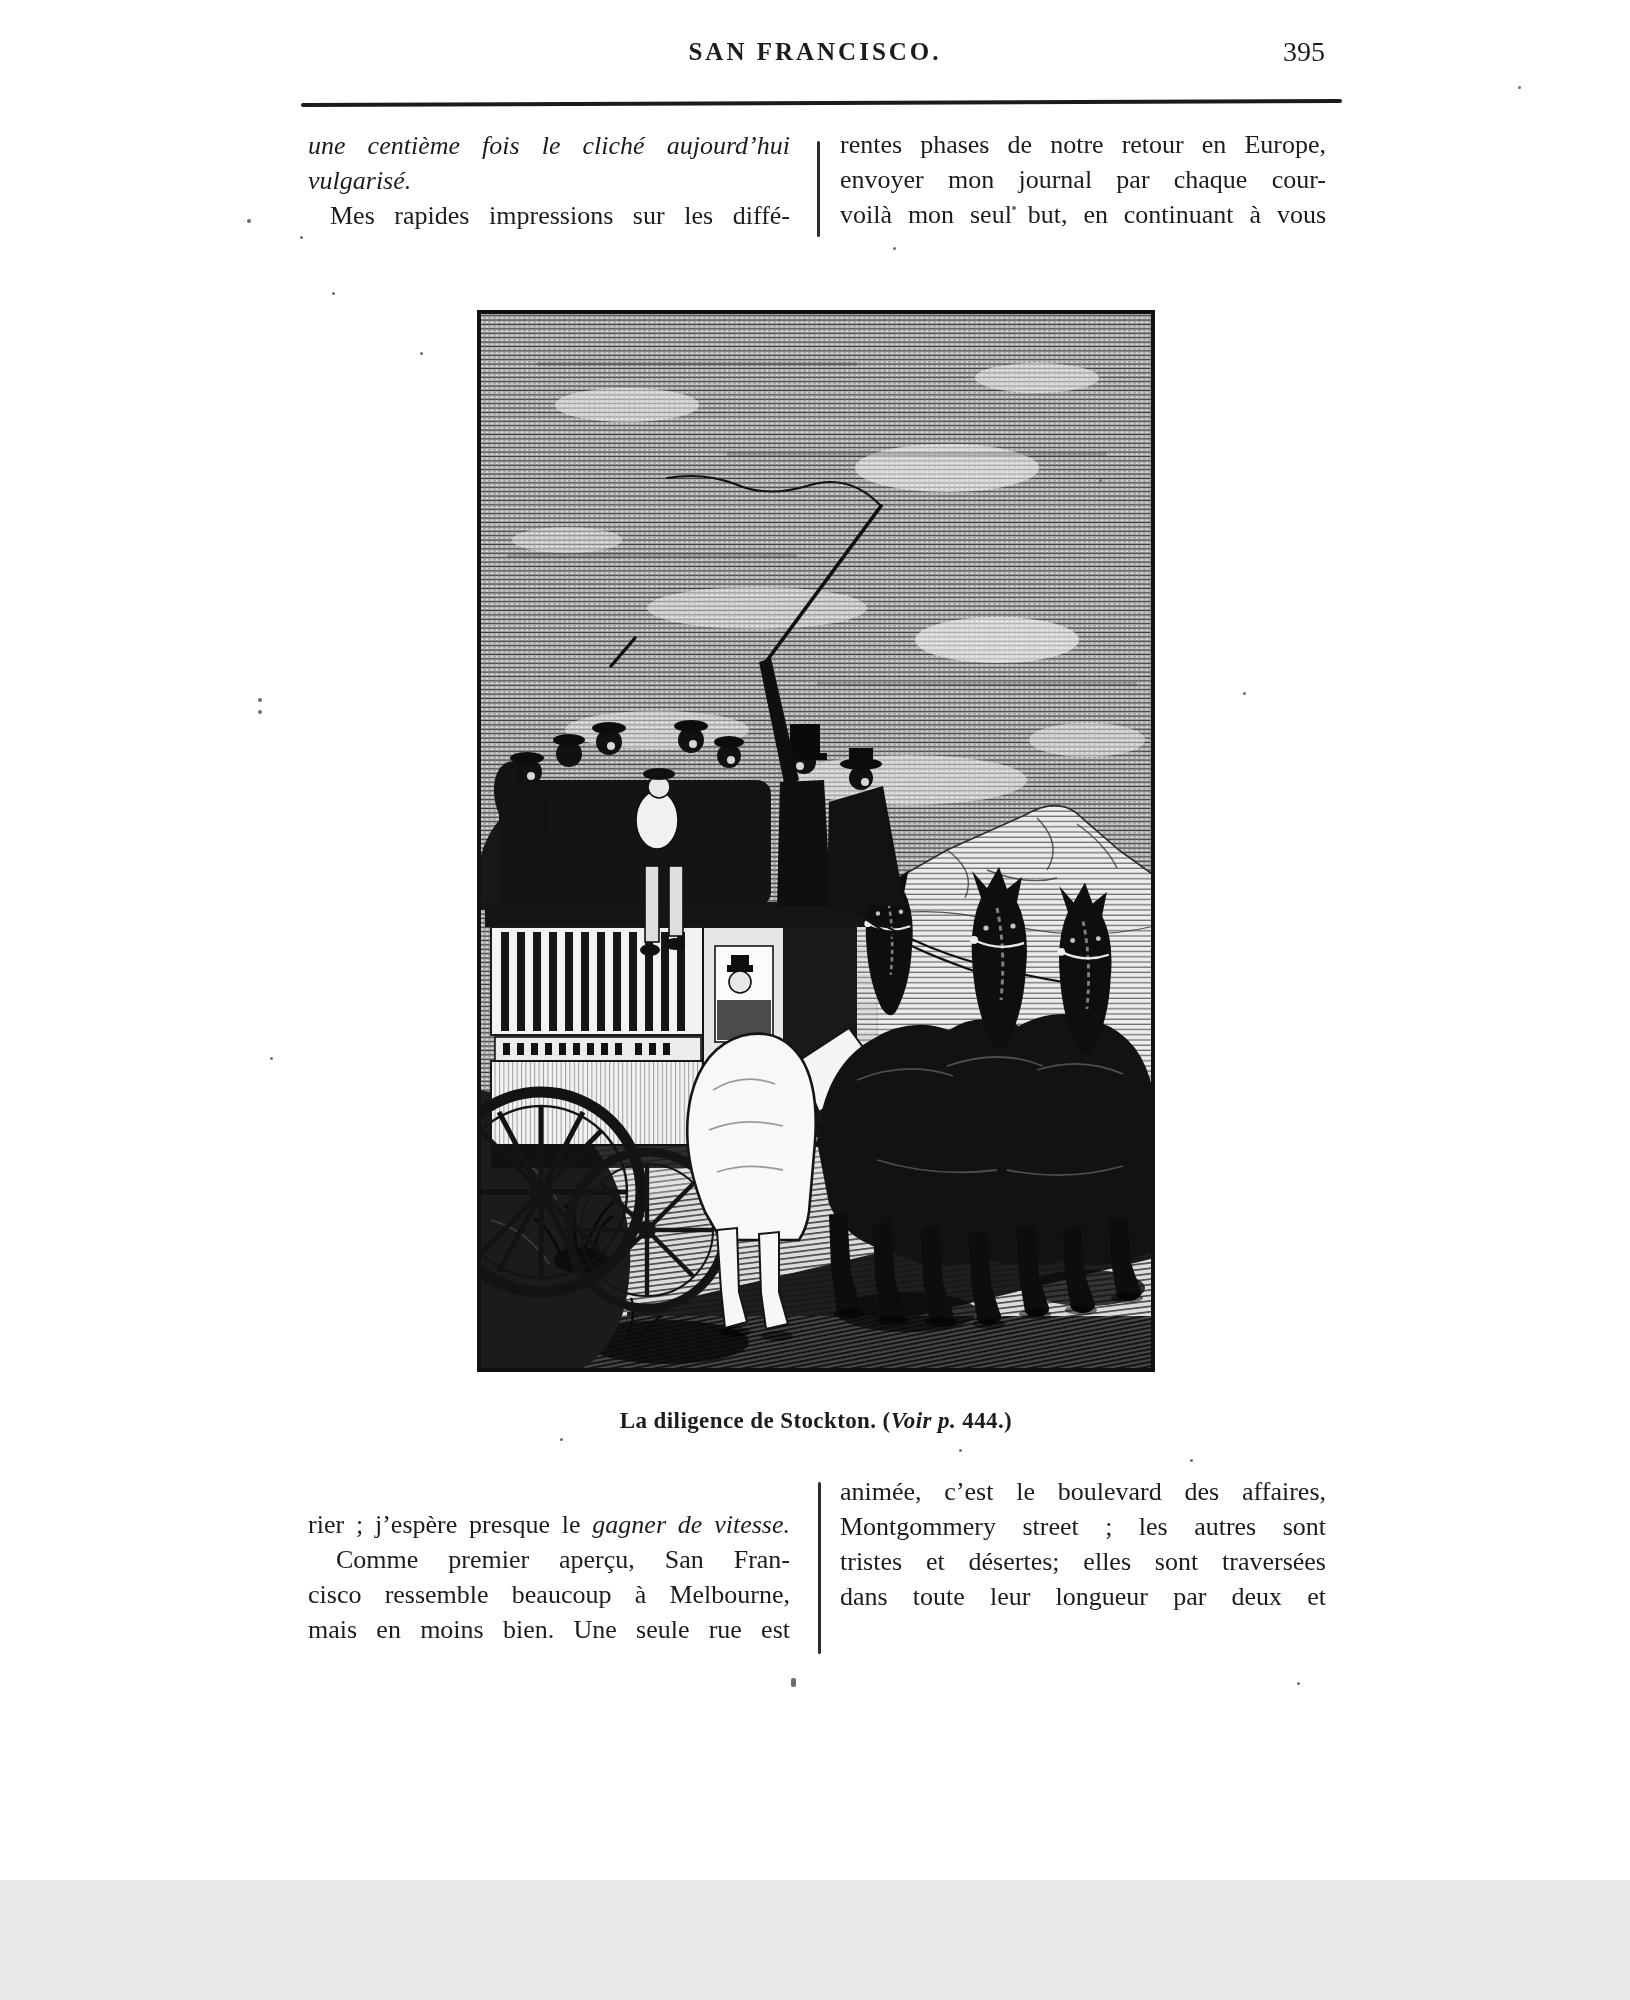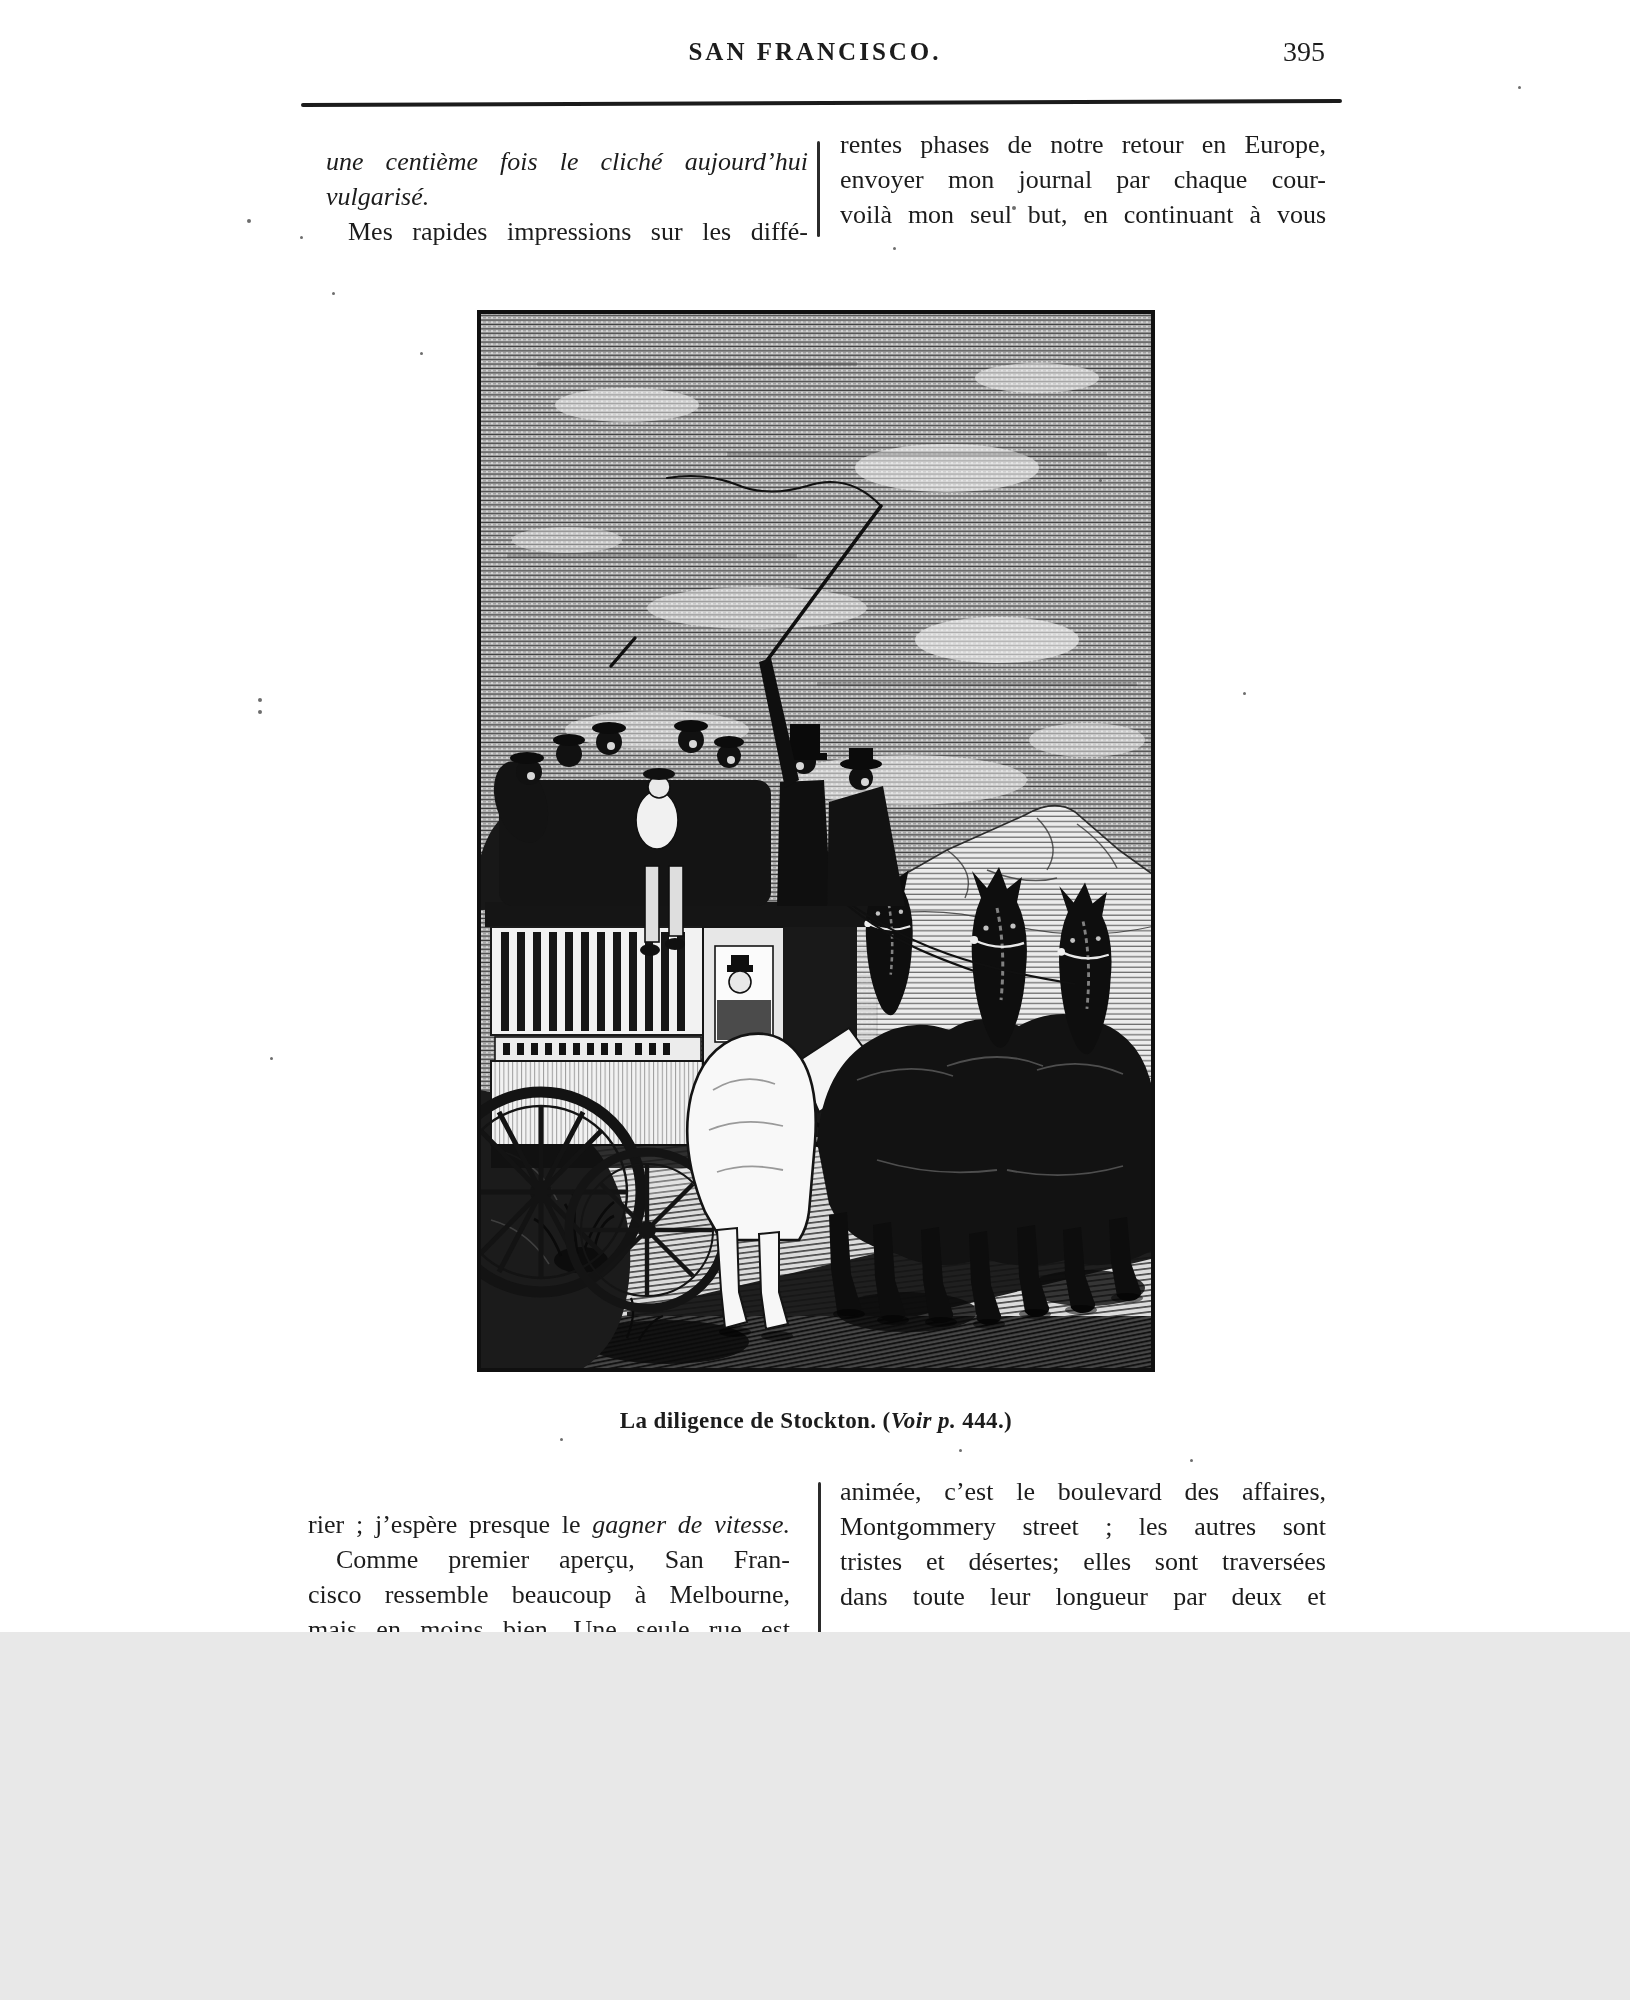--- a/index.html
+++ b/index.html
@@ -1,34 +1,34 @@
 <!DOCTYPE html>
 <html><head>
 <meta charset="utf-8">
 <style>
   html,body { margin:0; padding:0; background:#e8e8e8; }
   .page {
-    position:relative; width:1630px; height:1632px; margin:0 auto;
+    position:relative; width:1630px; height:1880px; margin:0 auto;
     background:#ffffff; overflow:hidden;
     font-family:"Liberation Serif", serif; color:#1c1c1c;
   }
   
   .head-title {
     position:absolute; top:38px; left:0; width:100%;
     text-align:center; font-size:25px; font-weight:700; letter-spacing:3px;
   }
   .page-num { position:absolute; top:36px; left:1283px; font-size:28px; }
   .head-rule {
     position:absolute; top:101px; left:301px; width:1041px; height:4px;
     background:#1b1b1b; border-radius:2px; transform:rotate(-0.22deg);
   }
   
   .col { position:absolute; font-size:26px; line-height:35px; }
   .col .ln { height:35px; overflow:visible; }
-  .tl { top:144px; left:308px; width:482px;margin-left:18px; }
+  .tl { top:128px; left:308px; width:482px; }
   .tr { top:127px; left:840px; width:486px; }
   .bl { top:1479px; left:308px; width:482px;margin-top:28px; }
   .br { top:1474px; left:840px; width:486px; }
   .it { font-style:italic; }
   .j  { text-align:justify; text-align-last:justify; }
   .ind  { text-indent:22px; }
   .ind2 { text-indent:28px; }
   .divider { position:absolute; width:3px; background:#2b2b2b; border-radius:2px; }
   .div-top    { left:817px; top:141px;  height:96px; }
   .div-bottom { left:818px; top:1482px; height:172px; }

